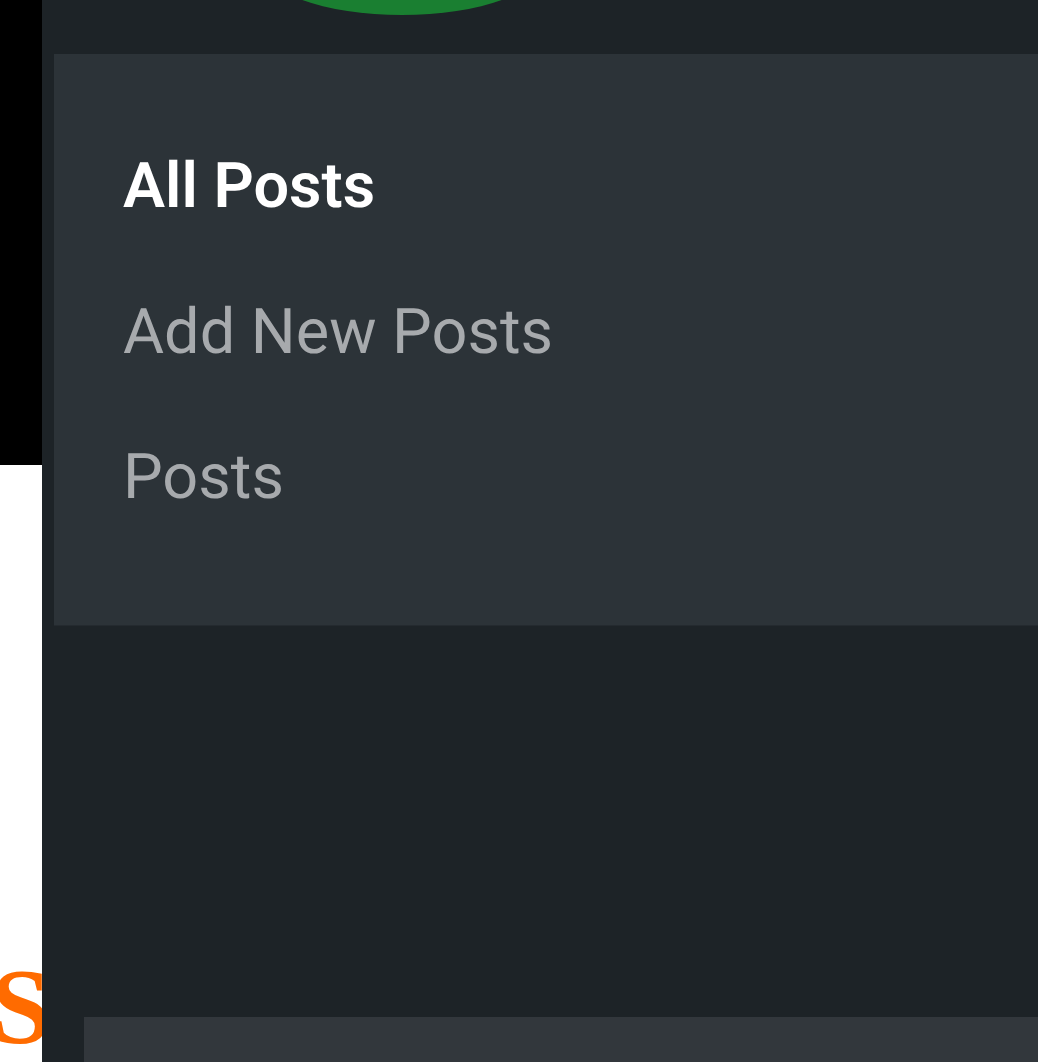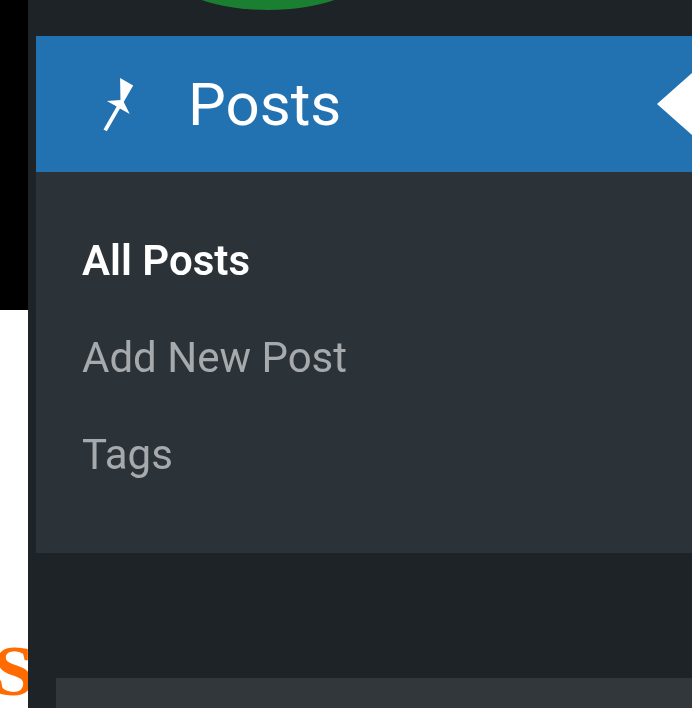--- a/index.html
+++ b/index.html
@@ -125,36 +125,27 @@
 
 <div class="left-strip"></div>
 <div class="left-bg"></div>
 <div class="orange-letter">S</div>
 
 <div class="sidebar">
   <div class="top-dark">
     <div class="green-ellipse"></div>
   </div>
 
-  <div class="menu-header">
-    <span class="pin-icon">
-      <svg width="64" height="64" viewBox="0 0 24 24" fill="#fff">
-        <path d="M16,3 L20,7 L15,12 L16,17 L13,14 L6,21 L5,20 L12,13 L9,10 L14,11 L16,3 Z" transform="rotate(-15 12 12)"></path>
-      </svg>
-    </span>
-    <span class="menu-header-label">Posts</span>
-    <div class="notch"></div>
-  </div>
 
   <div class="submenu">
     <div class="submenu-item active">
       <span>All Posts</span>
     </div>
     <div class="submenu-item">
-      <span>Add New Post</span>
+      <span>Add New Posts</span>
     </div>
     <div class="submenu-item">
-      <span>Tags</span>
+      <span>Posts</span>
     </div>
   </div>
 
   <div class="bottom-strip"></div>
 </div>
 
 </body></html>

